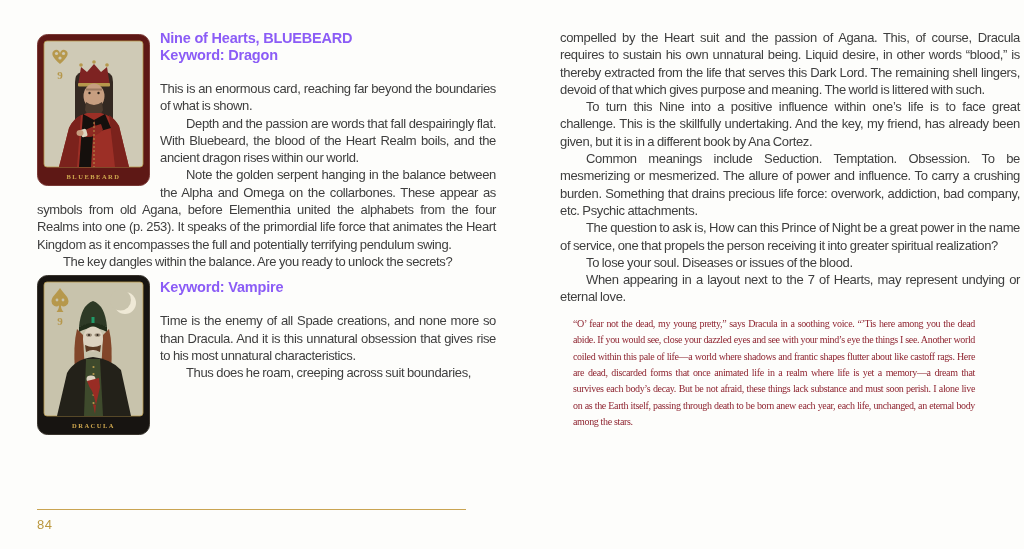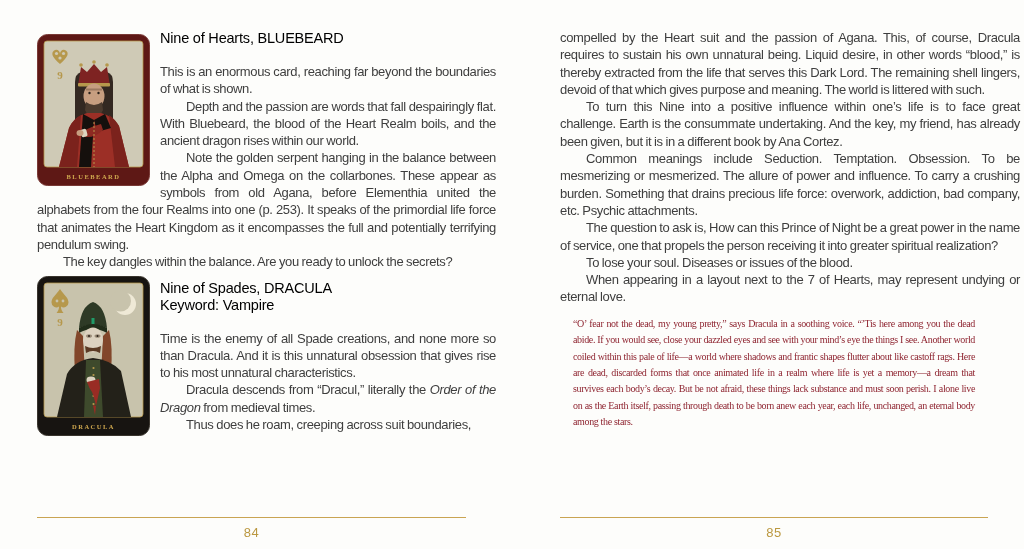--- a/index.html
+++ b/index.html
@@ -6,32 +6,32 @@
   .spread{position:relative;width:1024px;height:549px;background:#fdfdfb;overflow:hidden;
           font-family:"Liberation Sans",sans-serif;color:#3e3e3e;}
   .page{position:absolute;top:0;height:549px;box-sizing:border-box;}
   .page-left{left:0;width:512px;padding:30px 16px 0 37px;}
   .page-right{left:512px;width:512px;padding:29px 4px 0 48px;}
 
   .body{margin:0;font-size:13px;line-height:17.3px;letter-spacing:-0.35px;word-spacing:-0.5px;
         text-align:justify;}
   .indent{text-indent:26px;}
   .sec-head{margin:0 0 16px 0;}
-  .sec-title{font-weight:normal;font-size:14.5px;line-height:17px;color:#000000;letter-spacing:-0.2px;}
+  .sec-title{font-weight:bold;font-size:14.5px;line-height:17px;color:#8b5cf6;letter-spacing:-0.2px;}
 
   .card-figure{float:left;width:113px;margin:4px 10px 0 0;}
   .s2{margin-top:9px;}
   .s2 .card-figure{margin-top:-4px;}
   .card-figure svg{display:block;}
 
   .quote{margin:10px 45px 0 13px;font-family:"Liberation Serif",serif;font-size:10px;
          line-height:16.4px;letter-spacing:-0.35px;color:#8e2430;text-align:justify;}
 
-  .page-footer{position:absolute;bottom:8px;border-top:1px solid #c9a452;padding-top:5px;
-               text-align:center;}
+  .page-footer{position:absolute;bottom:16px;border-top:1px solid #c9a452;padding-top:5px;
+               text-align:left;}
   .page-footer.fl{left:37px;width:429px;}
   .page-footer.fr{left:48px;width:428px;}
   .page-num{font-size:13px;color:#bb9840;letter-spacing:0.5px;}
   .clearfix{clear:both;}
 </style>
 </head>
 <body>
 
 <div class="spread">
 
@@ -69,20 +69,21 @@
             <path d="M66,96 Q58,104 48,103 L46,97 Q56,92 64,90 Z" fill="#8e2a22"></path>
             <rect x="44" y="95" width="6" height="8" rx="2" fill="#ddd5c0" transform="rotate(-15 47 99)"></rect>
             <ellipse cx="43" cy="99" rx="3.5" ry="3" fill="#c79e80"></ellipse>
             <line x1="57" y1="88" x2="57" y2="133" stroke="#b6984c" stroke-width="1" stroke-dasharray="2 2"></line>
           </g>
           <text x="56.5" y="144.5" text-anchor="middle" font-family="Liberation Serif,serif" font-size="6.5" font-weight="bold" fill="#cfa84f" letter-spacing="1.5">BLUEBEARD</text>
         </svg>
       </div>
       <div class="sec-head">
         <div class="sec-title">Nine of Hearts, BLUEBEARD</div>
+        <div class="sec-title">Keyword: Dragon</div>
       </div>
       <p class="body">This is an enormous card, reaching far beyond the boundaries of what is shown.</p>
       <p class="body indent">Depth and the passion are words that fall despairingly flat. With Bluebeard, the blood of the Heart Realm boils, and the ancient dragon rises within our world.</p>
       <p class="body indent">Note the golden serpent hanging in the balance between the Alpha and Omega on the collarbones. These appear as symbols from old Agana, before Elementhia united the alphabets from the four Realms into one (p. 253). It speaks of the primordial life force that animates the Heart Kingdom as it encompasses the full and potentially terrifying pendulum swing.</p>
       <p class="body indent">The key dangles within the balance. Are you ready to unlock the secrets?</p>
       <div class="clearfix"></div>
     </div>
 
     <div class="section s2">
       <div class="card-figure">
@@ -118,41 +119,36 @@
             <circle cx="56.5" cy="120" r="1.1" fill="#b6984c"></circle>
             <circle cx="56.5" cy="128" r="1.1" fill="#b6984c"></circle>
             <ellipse cx="54" cy="104" rx="4.5" ry="3.4" fill="#dcd2c0"></ellipse>
             <path d="M50,106 L62,103 L63,112 L59,130 Q57,121 55,116 Q52,112 50,106 Z" fill="#992c24"></path>
             <path d="M59,130 L58,139 L56,129 Z" fill="#992c24"></path>
           </g>
           <text x="56.5" y="152.5" text-anchor="middle" font-family="Liberation Serif,serif" font-size="6.5" font-weight="bold" fill="#cfa84f" letter-spacing="1.5">DRACULA</text>
         </svg>
       </div>
       <div class="sec-head">
-        <div class="sec-title">Nine of Spades, DRACULA</div>
         <div class="sec-title">Keyword: Vampire</div>
       </div>
       <p class="body">Time is the enemy of all Spade creations, and none more so than Dracula. And it is this unnatural obsession that gives rise to his most unnatural characteristics.</p>
-      <p class="body indent"><span>Dracula descends from “Dracul,” literally the </span><i>Order of the Dragon</i><span> from medieval times.</span></p>
       <p class="body indent">Thus does he roam, creeping across suit boundaries,</p>
     </div>
 
     <footer class="page-footer fl">
       <span class="page-num">84</span>
     </footer>
   </section>
 
   <section class="page page-right">
     <p class="body">compelled by the Heart suit and the passion of Agana. This, of course, Dracula requires to sustain his own unnatural being. Liquid desire, in other words “blood,” is thereby extracted from the life that serves this Dark Lord. The remaining shell lingers, devoid of that which gives purpose and meaning. The world is littered with such.</p>
-    <p class="body indent">To turn this Nine into a positive influence within one’s life is to face great challenge. Earth is the consummate undertaking. And the key, my friend, has already been given, but it is in a different book by Ana Cortez.</p>
+    <p class="body indent">To turn this Nine into a positive influence within one’s life is to face great challenge. This is the skillfully undertaking. And the key, my friend, has already been given, but it is in a different book by Ana Cortez.</p>
     <p class="body indent">Common meanings include Seduction. Temptation. Obsession. To be mesmerizing or mesmerized. The allure of power and influence. To carry a crushing burden. Something that drains precious life force: overwork, addiction, bad company, etc. Psychic attachments.</p>
     <p class="body indent">The question to ask is, How can this Prince of Night be a great power in the name of service, one that propels the person receiving it into greater spiritual realization?</p>
     <p class="body indent">To lose your soul. Diseases or issues of the blood.</p>
     <p class="body indent">When appearing in a layout next to the 7 of Hearts, may represent undying or eternal love.</p>
 
     <p class="quote">“O’ fear not the dead, my young pretty,” says Dracula in a soothing voice. “’Tis here among you the dead abide. If you would see, close your dazzled eyes and see with your mind’s eye the things I see. Another world coiled within this pale of life—a world where shadows and frantic shapes flutter about like castoff rags. Here are dead, discarded forms that once animated life in a realm where life is yet a memory—a dream that survives each body’s decay. But be not afraid, these things lack substance and must soon perish. I alone live on as the Earth itself, passing through death to be born anew each year, each life, unchanged, an eternal body among the stars.</p>
 
-    <footer class="page-footer fr">
-      <span class="page-num">85</span>
-    </footer>
   </section>
 
 </div>
 
 </body></html>

